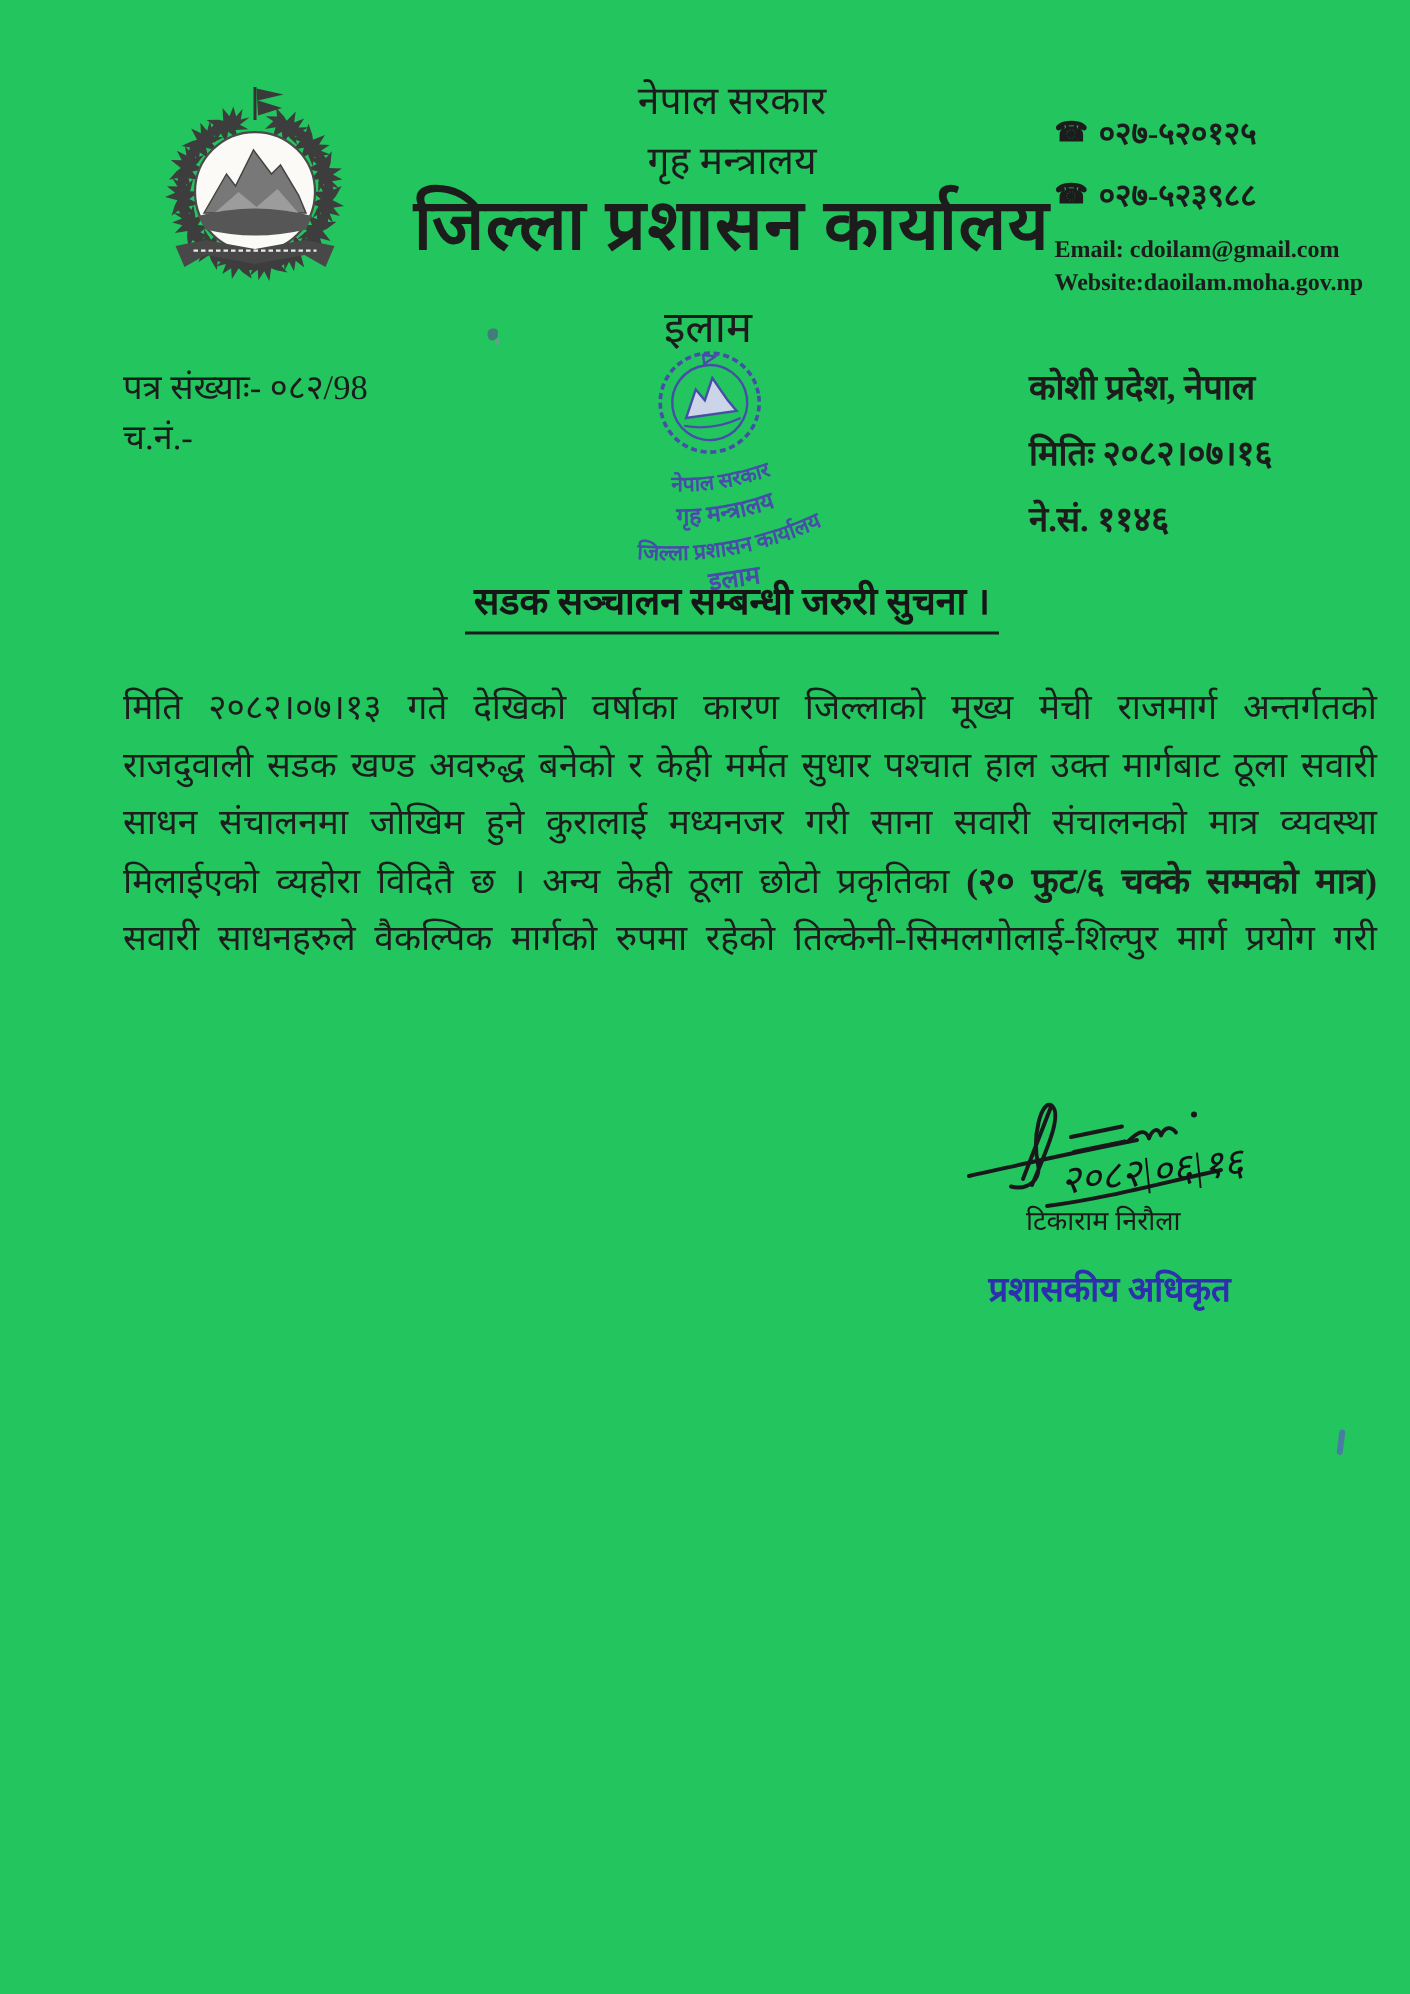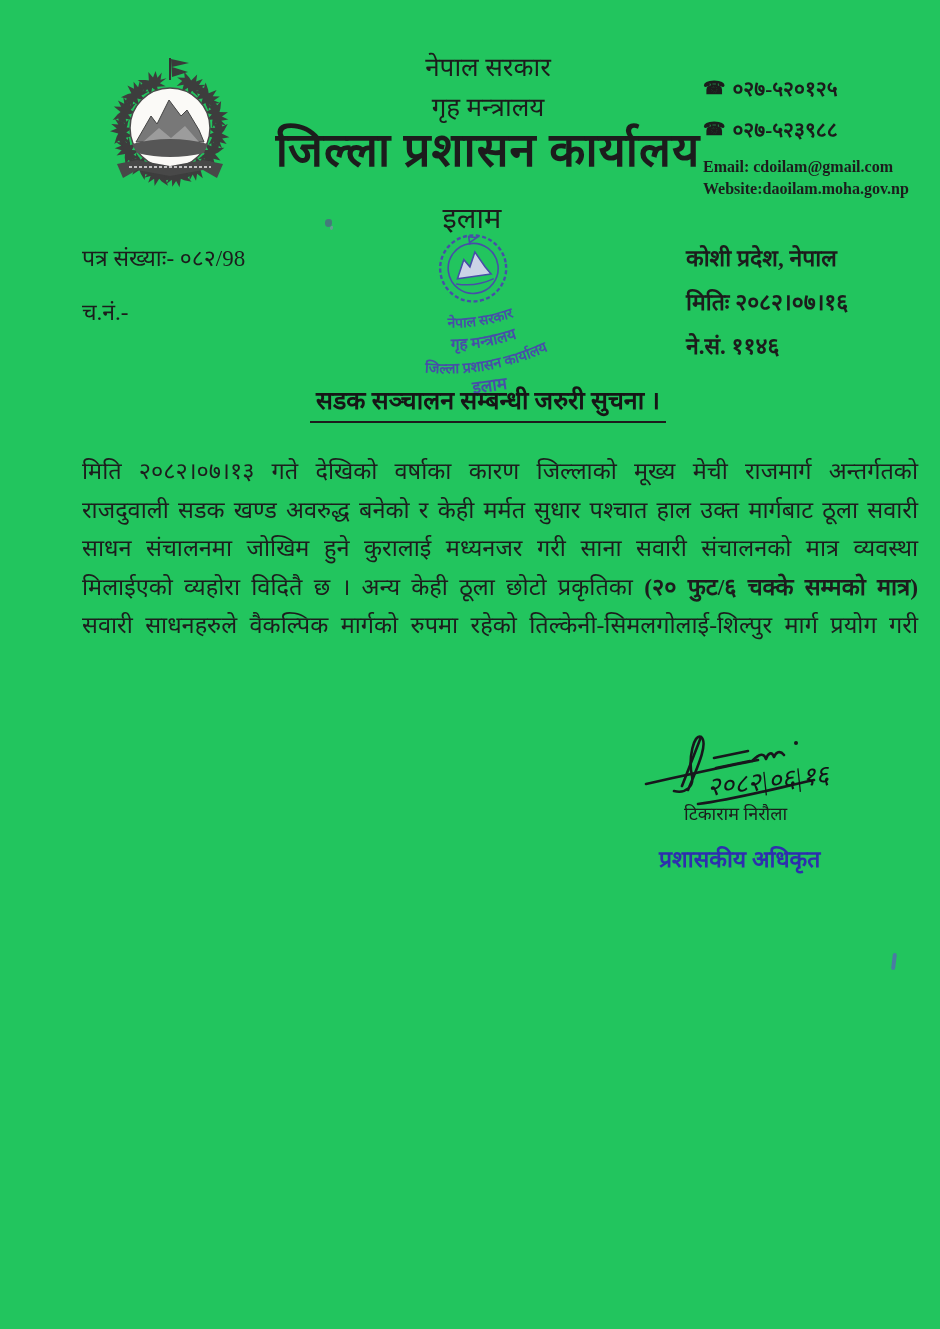--- a/index.html
+++ b/index.html
@@ -24,21 +24,21 @@
   .gov-emblem { left:98px; top:56px; width:144px; height:132px; }
 
   
   .contact { left:703px; top:74px; width:215px; }
   .phone-line { display:flex; align-items:center; gap:7px; font-size:21px; font-weight:700; margin-bottom:13px; }
   .phone-icon { font-size:18px; line-height:1; }
   .mail-line { font-size:16px; font-weight:700; line-height:22px; }
 
   
   .ref  { left:82px;  top:241px; font-size:23px; }
-  .ref .line2 { margin-top:22px; }
+  .ref .line2 { margin-top:1px; }
   .addr { left:686px; top:241px; font-size:23px; font-weight:600; }
   .addr div { margin-bottom:12px; }
 
   
   .seal-wrap { left:383px; top:224px; width:192px; height:174px; opacity:.93; }
 
   
   .subject-wrap { top:382px; }
   .subject {
     display:inline-block; font-size:25px; font-weight:700; color:#161616;

